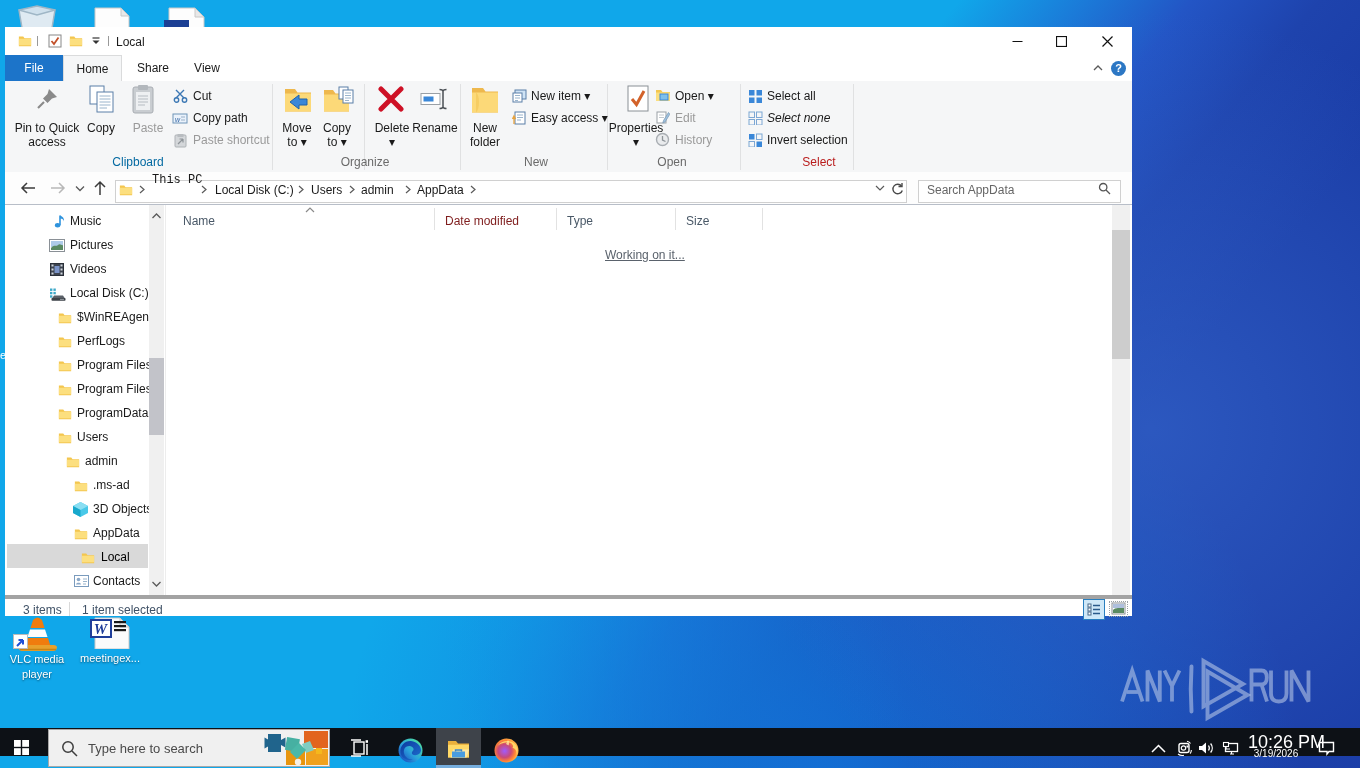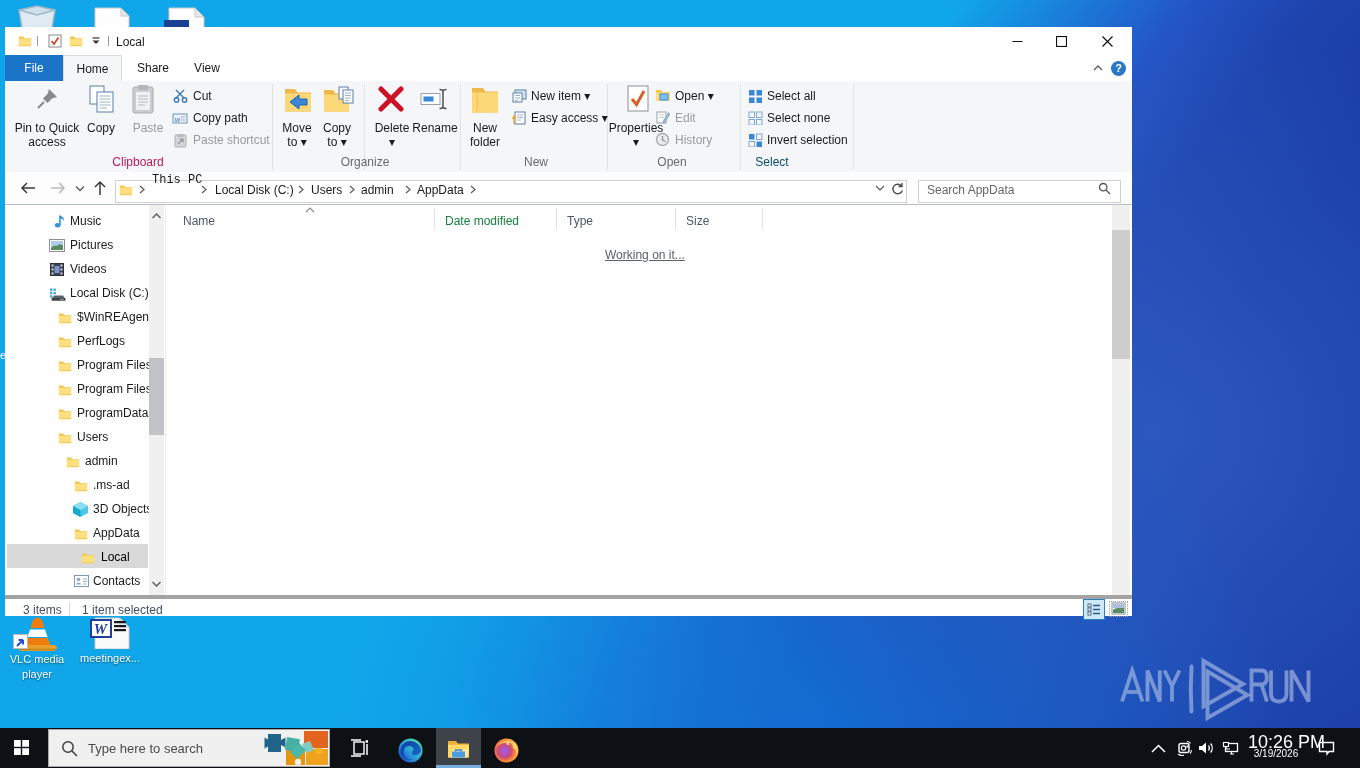--- a/index.html
+++ b/index.html
@@ -157,25 +157,25 @@
 <div class="abs" style="left:0px;top:54px;width:1127px;height:91px;background:#f5f6f7;border-bottom:1px solid #d5d6d7;box-sizing:content-box;"></div>
 <div id="ribbon" class="abs" style="left:0;top:54px;width:1127px;height:91px;">
 
 <div class="abs" style="left:267px;top:3px;width:1px;height:86px;background:#e0e1e2;"></div>
 <div class="abs" style="left:359px;top:3px;width:1px;height:86px;background:#e0e1e2;"></div>
 <div class="abs" style="left:455px;top:3px;width:1px;height:86px;background:#e0e1e2;"></div>
 <div class="abs" style="left:602px;top:3px;width:1px;height:86px;background:#e0e1e2;"></div>
 <div class="abs" style="left:735px;top:3px;width:1px;height:86px;background:#e0e1e2;"></div>
 <div class="abs" style="left:848px;top:3px;width:1px;height:86px;background:#e0e1e2;"></div>
 
-<div class="abs txt" style="left:93px;top:74px;width:80px;text-align:center;color:#be185d;">Clipboard</div>
+<div class="abs txt" style="left:93px;top:74px;width:80px;text-align:center;color:#0369a1;">Clipboard</div>
 <div class="abs txt" style="left:320px;top:74px;width:80px;text-align:center;color:#6a6a6a;">Organize</div>
 <div class="abs txt" style="left:491px;top:74px;width:80px;text-align:center;color:#6a6a6a;">New</div>
 <div class="abs txt" style="left:627px;top:74px;width:80px;text-align:center;color:#6a6a6a;">Open</div>
-<div class="abs txt" style="left:727px;top:74px;width:80px;text-align:center;color:#0c4a6e;">Select</div>
+<div class="abs txt" style="left:774px;top:74px;width:80px;text-align:center;color:#b91c1c;">Select</div>
 
 <svg class="abs" style="left:30px;top:6px;" width="24" height="24" viewBox="0 0 24 24">
           <path d="M14 2 L22 10 L17 11.5 L12.5 16 L8 11.5 L12.5 7 Z" fill="#8a8a8a"></path>
           <path d="M9 15 L3 21" stroke="#8a8a8a" stroke-width="2.2"></path>
         </svg>
 <div class="abs txt" style="left:1px;top:40px;width:82px;text-align:center;line-height:14px;">Pin to Quick<br>access</div>
 
 <svg class="abs" style="left:84px;top:4px;" width="26" height="28" viewBox="0 0 26 28">
           <rect x="1" y="1" width="14" height="18" fill="#fff" stroke="#5b7fa8"></rect>
           <rect x="8" y="7" width="16" height="20" fill="#fff" stroke="#5b7fa8"></rect>
@@ -296,21 +296,21 @@
         </svg>
 <div class="abs txt" style="left:762px;top:8px;">Select all</div>
 <svg class="abs" style="left:743px;top:30px;" width="15" height="14" viewBox="0 0 15 14">
           <g fill="none" stroke="#7da7d4">
             <rect x="1" y="1" width="5.5" height="5.5"></rect>
             <rect x="8.5" y="1" width="5.5" height="5.5"></rect>
             <rect x="1" y="8.5" width="5.5" height="5.5"></rect>
             <rect x="8.5" y="8.5" width="5.5" height="5.5"></rect>
           </g>
         </svg>
-<div class="abs txt" style="left:762px;top:30px;">Select none</div>
+<div class="abs txt" style="left:762px;top:30px;font-style:italic;">Select none</div>
 <svg class="abs" style="left:743px;top:52px;" width="15" height="14" viewBox="0 0 15 14">
           <rect x="1" y="1" width="5.5" height="5.5" fill="#3a87d8"></rect>
           <rect x="8.5" y="1" width="5.5" height="5.5" fill="none" stroke="#7da7d4"></rect>
           <rect x="1" y="8.5" width="5.5" height="5.5" fill="none" stroke="#7da7d4"></rect>
           <rect x="8.5" y="8.5" width="5.5" height="5.5" fill="#3a87d8"></rect>
         </svg>
 <div class="abs txt" style="left:762px;top:52px;">Invert selection</div>
 </div>
 
 <div id="addr" class="abs" style="left:0;top:145px;width:1127px;height:33px;background:#fdfdfd;border-bottom:1px solid #b8bec8;box-sizing:border-box;">
@@ -487,21 +487,21 @@
 <svg class="abs" style="left:147px;top:376px;" width="9" height="6" viewBox="0 0 9 6">
           <path d="M0.5 1 L4.5 5 L8.5 1" stroke="#5a5a5a" stroke-width="1.3" fill="none"></path>
         </svg>
 
 <div class="abs" style="left:160px;top:0;width:1px;height:390px;background:#ededed;"></div>
 
 <svg class="abs" style="left:300px;top:2px;" width="10" height="6" viewBox="0 0 10 6">
           <path d="M1 5 L5 1 L9 5" stroke="#8a8a8a" stroke-width="1.2" fill="none"></path>
         </svg>
 <div class="abs txt" style="left:178px;top:9px;color:#495867;">Name</div>
-<div class="abs txt" style="left:440px;top:9px;color:#15803d;">Date modified</div>
+<div class="abs txt" style="left:440px;top:9px;color:#7f1d1d;">Date modified</div>
 <div class="abs txt" style="left:562px;top:9px;color:#495867;">Type</div>
 <div class="abs txt" style="left:681px;top:9px;color:#495867;">Size</div>
 <div class="abs" style="left:429px;top:3px;width:1px;height:22px;background:#e2e2e2;"></div>
 <div class="abs" style="left:551px;top:3px;width:1px;height:22px;background:#e2e2e2;"></div>
 <div class="abs" style="left:670px;top:3px;width:1px;height:22px;background:#e2e2e2;"></div>
 <div class="abs" style="left:757px;top:3px;width:1px;height:22px;background:#e2e2e2;"></div>
 
 <div class="abs txt" style="left:600px;top:43px;color:#5a626c;text-decoration:underline;">Working on it...</div>
 
 <div class="abs" style="left:1107px;top:0px;width:18px;height:390px;background:#f0f0f0;"></div>
@@ -528,21 +528,21 @@
 <svg width="17" height="14" viewBox="0 0 17 14">
             <rect x="2" y="1" width="13" height="11" fill="#fff" stroke="#8a9096"></rect>
             <path d="M3 8 C6 5 8 7 10 5 C12 3 13 5 14 4 V11 H3 Z" fill="#5a8a62"></path>
             <rect x="3" y="2" width="11" height="4" fill="#aebfdd"></rect>
           </svg>
 </div>
 </div>
 
 </div>
 
-<div id="taskbar" class="abs" style="left:0;top:728px;width:1360px;height:40px;background:#0d1116;color:#fff;">
+<div id="taskbar" class="abs" style="left:0;top:728px;width:1360px;height:28px;background:#0d1116;color:#fff;">
 
 <svg class="abs" style="left:14px;top:12px;" width="15" height="15" viewBox="0 0 15 15">
         <rect x="0" y="0" width="6.8" height="6.8" fill="#fff"></rect>
         <rect x="8.2" y="0" width="6.8" height="6.8" fill="#fff"></rect>
         <rect x="0" y="8.2" width="6.8" height="6.8" fill="#fff"></rect>
         <rect x="8.2" y="8.2" width="6.8" height="6.8" fill="#fff"></rect>
       </svg>
 
 <div class="abs" style="left:48px;top:1px;width:282px;height:38px;background:#f0f0f0;border:1px solid #a8a8a8;box-sizing:border-box;"></div>
 <svg class="abs" style="left:61px;top:12px;" width="17" height="17" viewBox="0 0 17 17">

